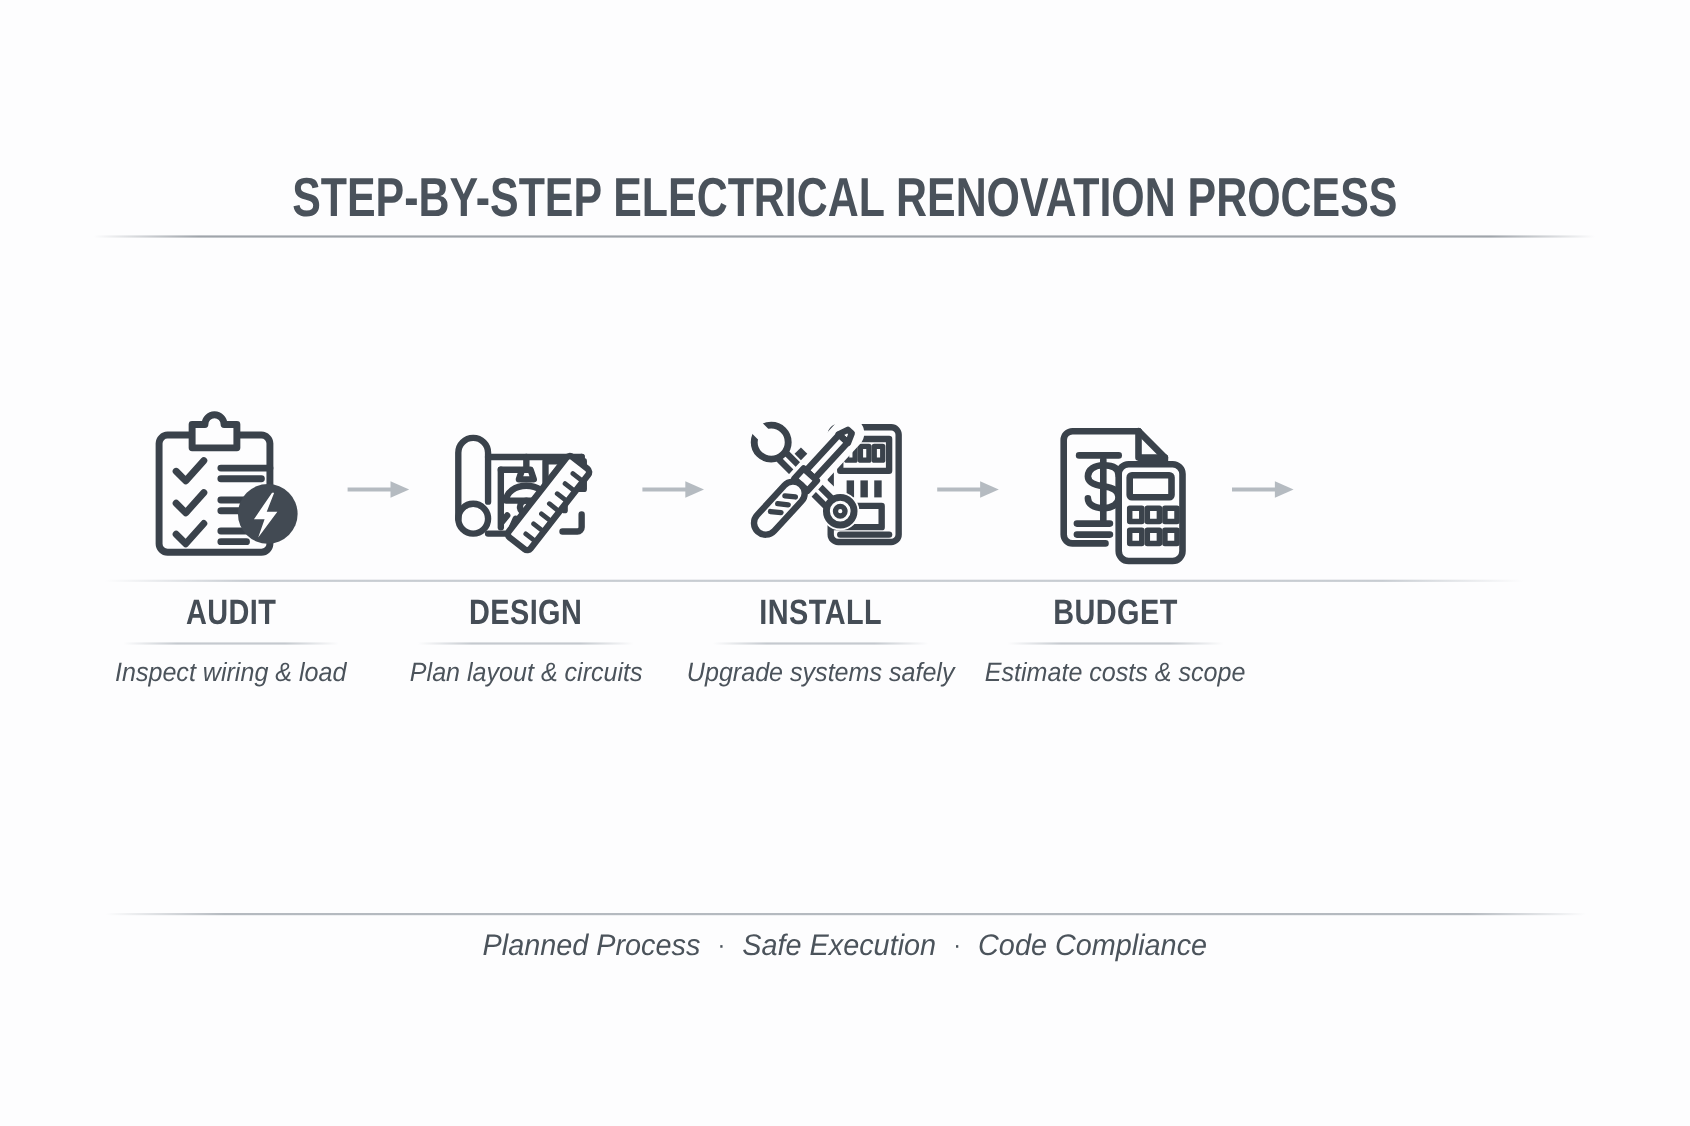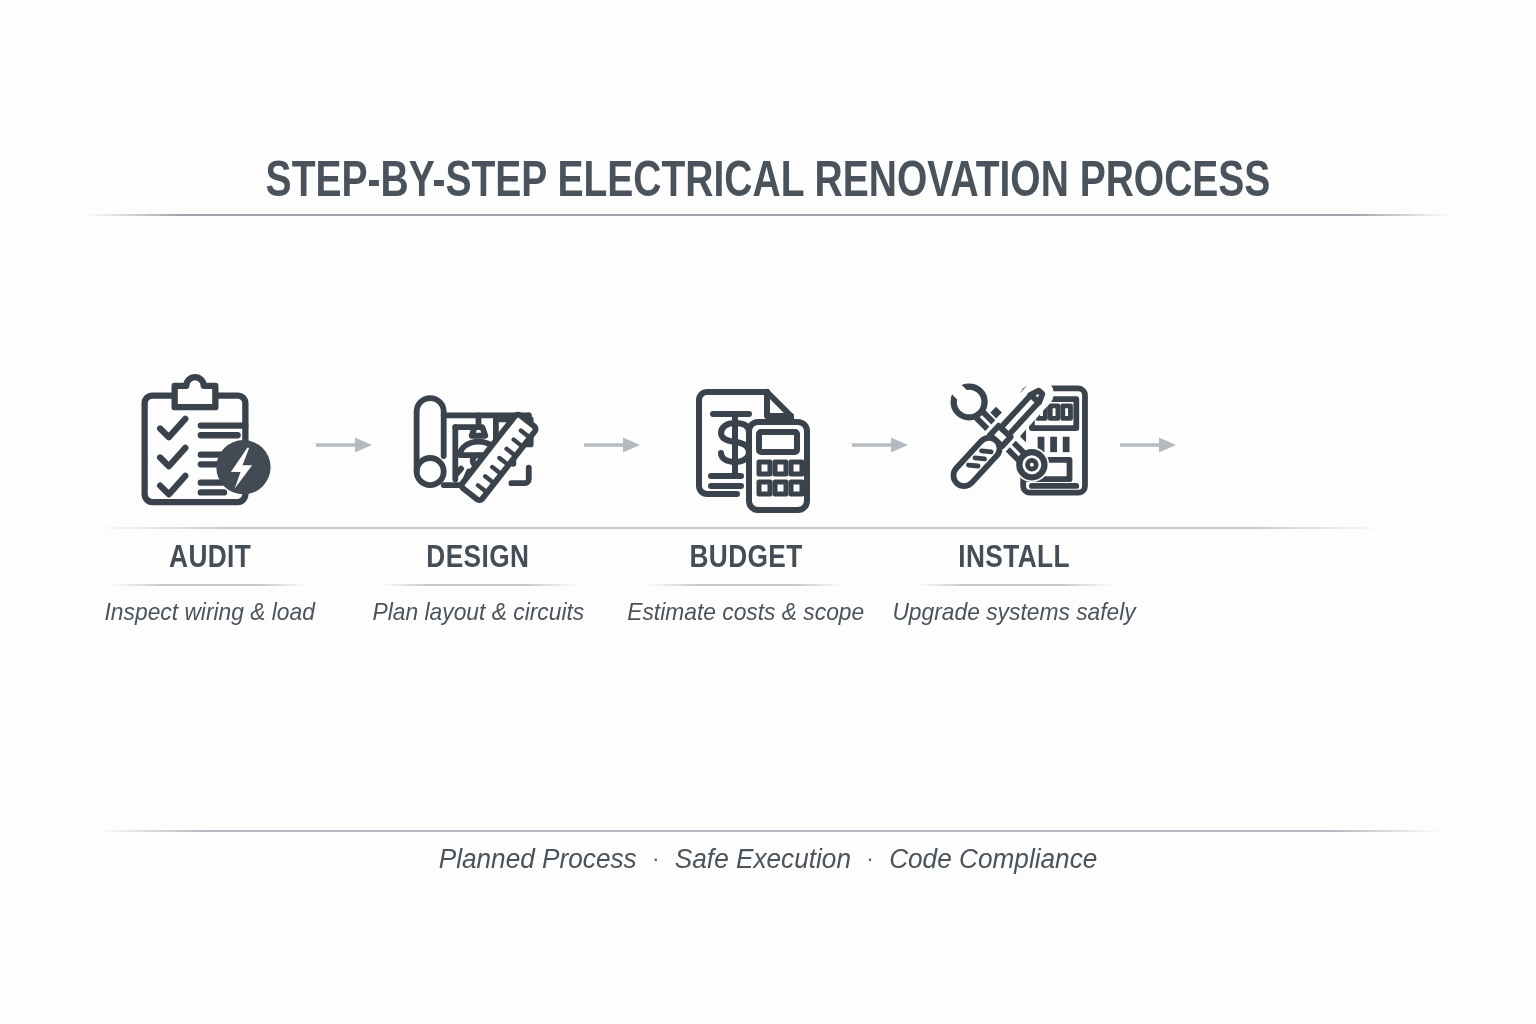--- a/index.html
+++ b/index.html
@@ -125,20 +125,69 @@
           </g>
         </svg>
       </div>
       <div class="step-label">DESIGN</div>
       <div class="step-rule"></div>
       <div class="step-desc">Plan layout &amp; circuits</div>
     </div>
 
     <div class="step">
       <div class="icon-box">
+        <svg width="160" height="140" viewBox="0 0 165 145">
+          <g fill="none" stroke="#3a424b" stroke-width="6" stroke-linecap="round" stroke-linejoin="round">
+            <rect x="92" y="16" width="64" height="108" rx="7"></rect>
+            <rect x="101" y="27" width="46" height="30"></rect>
+            <g fill="none" stroke-width="5">
+              <rect x="107" y="34" width="8" height="13"></rect>
+              <rect x="120" y="34" width="8" height="13"></rect>
+              <rect x="133" y="34" width="8" height="13"></rect>
+            </g>
+            <g fill="#3a424b" stroke="none">
+              <rect x="107" y="66" width="7" height="16"></rect>
+              <rect x="120" y="66" width="7" height="16"></rect>
+              <rect x="133" y="66" width="7" height="16"></rect>
+            </g>
+            <rect x="96" y="90" width="44" height="20" fill="#fdfdfe"></rect>
+            <path d="M101,117 h46"></path>
+          </g>
+
+          <g stroke-linecap="round" stroke-linejoin="round">
+            <path d="M46,40 L96,88" stroke="#fdfdfe" stroke-width="22" fill="none"></path>
+            <circle cx="101" cy="95" r="13" fill="#fdfdfe" stroke="#fdfdfe" stroke-width="10"></circle>
+            <circle cx="36" cy="30" r="16" fill="#fdfdfe" stroke="#3a424b" stroke-width="6.5"></circle>
+            <path d="M36,30 L12,6" stroke="#fdfdfe" stroke-width="14" fill="none"></path>
+            <path d="M50,40 L94,84 M44,47 L88,91" stroke="#3a424b" stroke-width="6" fill="none"></path>
+            <circle cx="101" cy="95" r="13" fill="#fdfdfe" stroke="#3a424b" stroke-width="6.5"></circle>
+            <circle cx="101" cy="95" r="4.5" fill="none" stroke="#3a424b" stroke-width="5"></circle>
+          </g>
+
+          <path d="M64,35 l6,6 l-6,6 l-6,-6 z" fill="#3a424b"></path>
+
+          <g transform="translate(110,20) rotate(132.6)" stroke-linecap="round" stroke-linejoin="round">
+            <path d="M2,0 L126,0" stroke="#fdfdfe" stroke-width="30" fill="none"></path>
+            <g fill="#fdfdfe" stroke="#3a424b" stroke-width="6">
+              <path d="M0,-2.5 L0,2.5 L9,6 L9,-6 Z"></path>
+              <rect x="9" y="-5.5" width="46" height="11"></rect>
+              <rect x="55" y="-8.5" width="13" height="17"></rect>
+              <rect x="68" y="-11" width="60" height="22" rx="11"></rect>
+            </g>
+            <path d="M80,-4 l6,8 M90,-4 l6,8 M100,-4 l6,8" stroke="#3a424b" stroke-width="5" fill="none"></path>
+          </g>
+        </svg>
+      </div>
+      <div class="step-label">INSTALL</div>
+      <div class="step-rule"></div>
+      <div class="step-desc">Upgrade systems safely</div>
+    </div>
+
+    <div class="step">
+      <div class="icon-box">
         <svg width="150" height="150" viewBox="0 0 150 150">
           <g fill="none" stroke="#3a424b" stroke-width="6" stroke-linecap="round" stroke-linejoin="round">
             <path d="M96,24 H36 a8,8 0 0 0 -8,8 v86 a8,8 0 0 0 8,8 h30"></path>
             <path d="M96,24 L120,48 v10"></path>
             <path d="M96,24 v24 h24"></path>
             <path d="M42,46 h36"></path>
             <path d="M64,50 v58"></path>
             <path d="M78,64 c0,-6 -5,-9 -14,-9 c-8,0 -14,4 -14,10 c0,6 6,8 14,9 c9,1 14,4 14,10 c0,6 -6,10 -14,10 c-9,0 -14,-4 -14,-9"></path>
             <path d="M40,108 h30 M40,118 h30"></path>
             <rect x="78" y="54" width="58" height="88" rx="9" fill="#fdfdfe"></rect>
@@ -152,69 +201,20 @@
               <rect x="120" y="114" width="11" height="12"></rect>
             </g>
           </g>
         </svg>
       </div>
       <div class="step-label">BUDGET</div>
       <div class="step-rule"></div>
       <div class="step-desc">Estimate costs &amp; scope</div>
     </div>
 
-    <div class="step">
-      <div class="icon-box">
-        <svg width="160" height="140" viewBox="0 0 165 145">
-          <g fill="none" stroke="#3a424b" stroke-width="6" stroke-linecap="round" stroke-linejoin="round">
-            <rect x="92" y="16" width="64" height="108" rx="7"></rect>
-            <rect x="101" y="27" width="46" height="30"></rect>
-            <g fill="none" stroke-width="5">
-              <rect x="107" y="34" width="8" height="13"></rect>
-              <rect x="120" y="34" width="8" height="13"></rect>
-              <rect x="133" y="34" width="8" height="13"></rect>
-            </g>
-            <g fill="#3a424b" stroke="none">
-              <rect x="107" y="66" width="7" height="16"></rect>
-              <rect x="120" y="66" width="7" height="16"></rect>
-              <rect x="133" y="66" width="7" height="16"></rect>
-            </g>
-            <rect x="96" y="90" width="44" height="20" fill="#fdfdfe"></rect>
-            <path d="M101,117 h46"></path>
-          </g>
-
-          <g stroke-linecap="round" stroke-linejoin="round">
-            <path d="M46,40 L96,88" stroke="#fdfdfe" stroke-width="22" fill="none"></path>
-            <circle cx="101" cy="95" r="13" fill="#fdfdfe" stroke="#fdfdfe" stroke-width="10"></circle>
-            <circle cx="36" cy="30" r="16" fill="#fdfdfe" stroke="#3a424b" stroke-width="6.5"></circle>
-            <path d="M36,30 L12,6" stroke="#fdfdfe" stroke-width="14" fill="none"></path>
-            <path d="M50,40 L94,84 M44,47 L88,91" stroke="#3a424b" stroke-width="6" fill="none"></path>
-            <circle cx="101" cy="95" r="13" fill="#fdfdfe" stroke="#3a424b" stroke-width="6.5"></circle>
-            <circle cx="101" cy="95" r="4.5" fill="none" stroke="#3a424b" stroke-width="5"></circle>
-          </g>
-
-          <path d="M64,35 l6,6 l-6,6 l-6,-6 z" fill="#3a424b"></path>
-
-          <g transform="translate(110,20) rotate(132.6)" stroke-linecap="round" stroke-linejoin="round">
-            <path d="M2,0 L126,0" stroke="#fdfdfe" stroke-width="30" fill="none"></path>
-            <g fill="#fdfdfe" stroke="#3a424b" stroke-width="6">
-              <path d="M0,-2.5 L0,2.5 L9,6 L9,-6 Z"></path>
-              <rect x="9" y="-5.5" width="46" height="11"></rect>
-              <rect x="55" y="-8.5" width="13" height="17"></rect>
-              <rect x="68" y="-11" width="60" height="22" rx="11"></rect>
-            </g>
-            <path d="M80,-4 l6,8 M90,-4 l6,8 M100,-4 l6,8" stroke="#3a424b" stroke-width="5" fill="none"></path>
-          </g>
-        </svg>
-      </div>
-      <div class="step-label">INSTALL</div>
-      <div class="step-rule"></div>
-      <div class="step-desc">Upgrade systems safely</div>
-    </div>
-
 
   </div>
 
   <div class="rule rule-steps"></div>
 
   <svg class="arrow arrow-1" viewBox="0 0 60 18">
     <line x1="2" y1="9" x2="42" y2="9" stroke="#b5bbc1" stroke-width="3.5"></line>
     <polygon points="41,1.5 58,9 41,16.5" fill="#b5bbc1"></polygon>
   </svg>
   <svg class="arrow arrow-2" viewBox="0 0 60 18">

